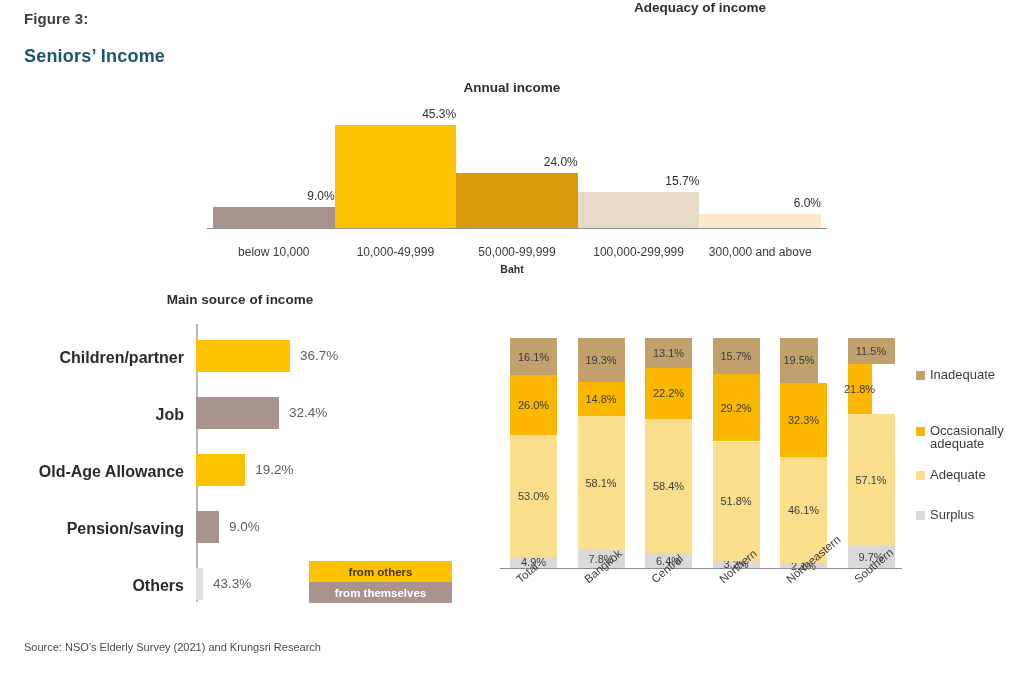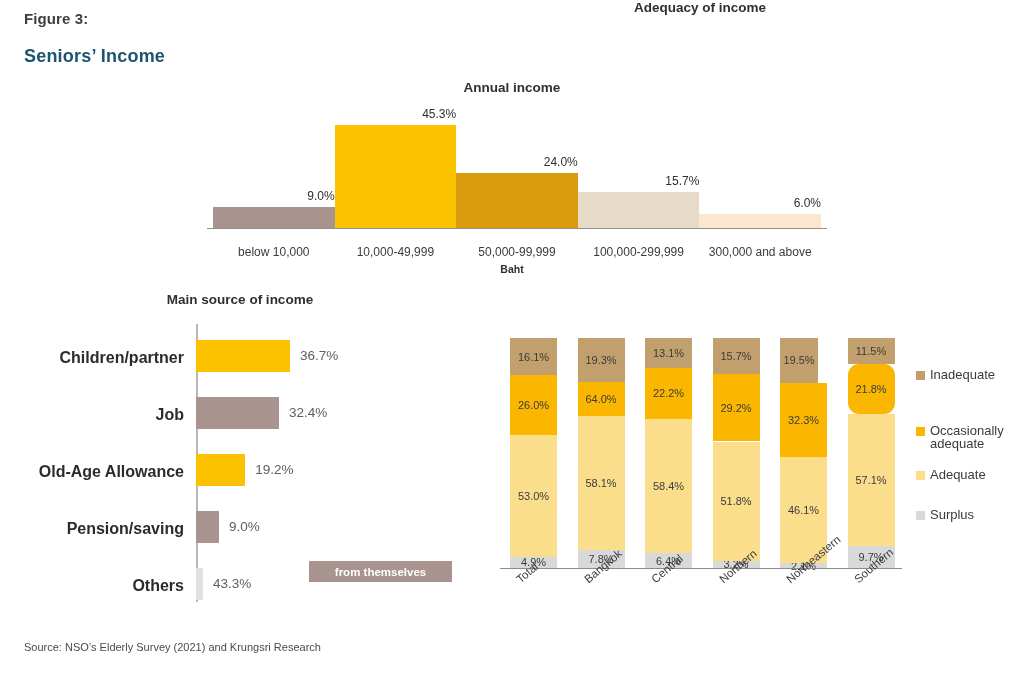--- a/index.html
+++ b/index.html
@@ -124,20 +124,21 @@
         <div class="sbar-val" style="left: 255.152px; top: 170px;">19.2%</div>
         <div class="sbar-lab" style="top: 228px; right: 296px;">Pension/saving</div>
         <div class="sbar" style="top: 219px; width: 23.04px; height: 32px; background: rgb(169, 147, 143);"></div>
         <div class="sbar-val" style="left: 229.04px; top: 227px;">9.0%</div>
         <div class="sbar-lab" style="top: 285px; right: 296px;">Others</div>
         <div class="sbar" style="top: 276px; width: 6.912px; height: 32px; background: rgb(224, 224, 224);"></div>
         <div class="sbar-val" style="left: 212.912px; top: 284px;">43.3%</div>
       </div>
   </div>
   <div id="source-legend">
+    <div class="sl-row" id="sl-others">from others</div>
     <div class="sl-row" id="sl-themselves">from themselves</div>
   </div>
 
   <div class="chart-title" id="adequacy-title">Adequacy of income</div>
   <div id="chart-adequacy">
     <div id="adequacy-cols">
         <div class="stk-seg" style="left: 20px; width: 47px; height: 11.27px; top: 264.73px; background: rgb(217, 217, 217);">
           <span>4.9%</span>
         </div>
         <div class="stk-seg" style="left: 20px; width: 47px; height: 121.9px; top: 142.83px; background: rgb(251, 222, 140);">
@@ -149,21 +150,21 @@
         <div class="stk-seg" style="left: 20px; width: 47px; height: 37.03px; top: 46px; background: rgb(194, 160, 110);">
           <span>16.1%</span>
         </div>
         <div class="stk-seg" style="left: 87.5px; width: 47px; height: 17.94px; top: 258.06px; background: rgb(217, 217, 217);">
           <span>7.8%</span>
         </div>
         <div class="stk-seg" style="left: 87.5px; width: 47px; height: 133.63px; top: 124.43px; background: rgb(251, 222, 140);">
           <span>58.1%</span>
         </div>
         <div class="stk-seg" style="left: 87.5px; width: 47px; height: 34.04px; top: 90.39px; background: rgb(251, 183, 0);">
-          <span>64.0%</span>
+          <span>14.8%</span>
         </div>
         <div class="stk-seg" style="left: 87.5px; width: 47px; height: 44.39px; top: 46px; background: rgb(194, 160, 110);">
           <span>19.3%</span>
         </div>
         <div class="stk-seg" style="left: 155px; width: 47px; height: 14.72px; top: 261.28px; background: rgb(217, 217, 217);">
           <span>6.4%</span>
         </div>
         <div class="stk-seg" style="left: 155px; width: 47px; height: 134.32px; top: 126.96px; background: rgb(251, 222, 140);">
           <span>58.4%</span>
         </div>
@@ -196,21 +197,21 @@
         </div>
         <div class="stk-seg" style="left: 290px; width: 38px; height: 44.85px; top: 46px; background: rgb(194, 160, 110);">
           <span>19.5%</span>
         </div>
         <div class="stk-seg" style="left: 357.5px; width: 47px; height: 22.31px; top: 253.69px; background: rgb(217, 217, 217);">
           <span>9.7%</span>
         </div>
         <div class="stk-seg" style="left: 357.5px; width: 47px; height: 131.33px; top: 122.36px; background: rgb(251, 222, 140);">
           <span>57.1%</span>
         </div>
-        <div class="stk-seg" style="left: 357.5px; width: 47px; height: 50.14px; top: 72.22px; background: rgb(251, 183, 0); border-radius: 11px;">
+        <div class="stk-seg" style="left: 357.5px; width: 24px; height: 50.14px; top: 72.22px; background: rgb(251, 183, 0);">
           <span>21.8%</span>
         </div>
         <div class="stk-seg" style="left: 357.5px; width: 47px; height: 26.45px; top: 45.77px; background: rgb(194, 160, 110);">
           <span>11.5%</span>
         </div>
       </div>
   </div>
   <div id="adequacy-axis"></div>
   <div id="adequacy-cats">
       <div class="stk-cat" style="left: 514px; top: 576px;">Total</div>

